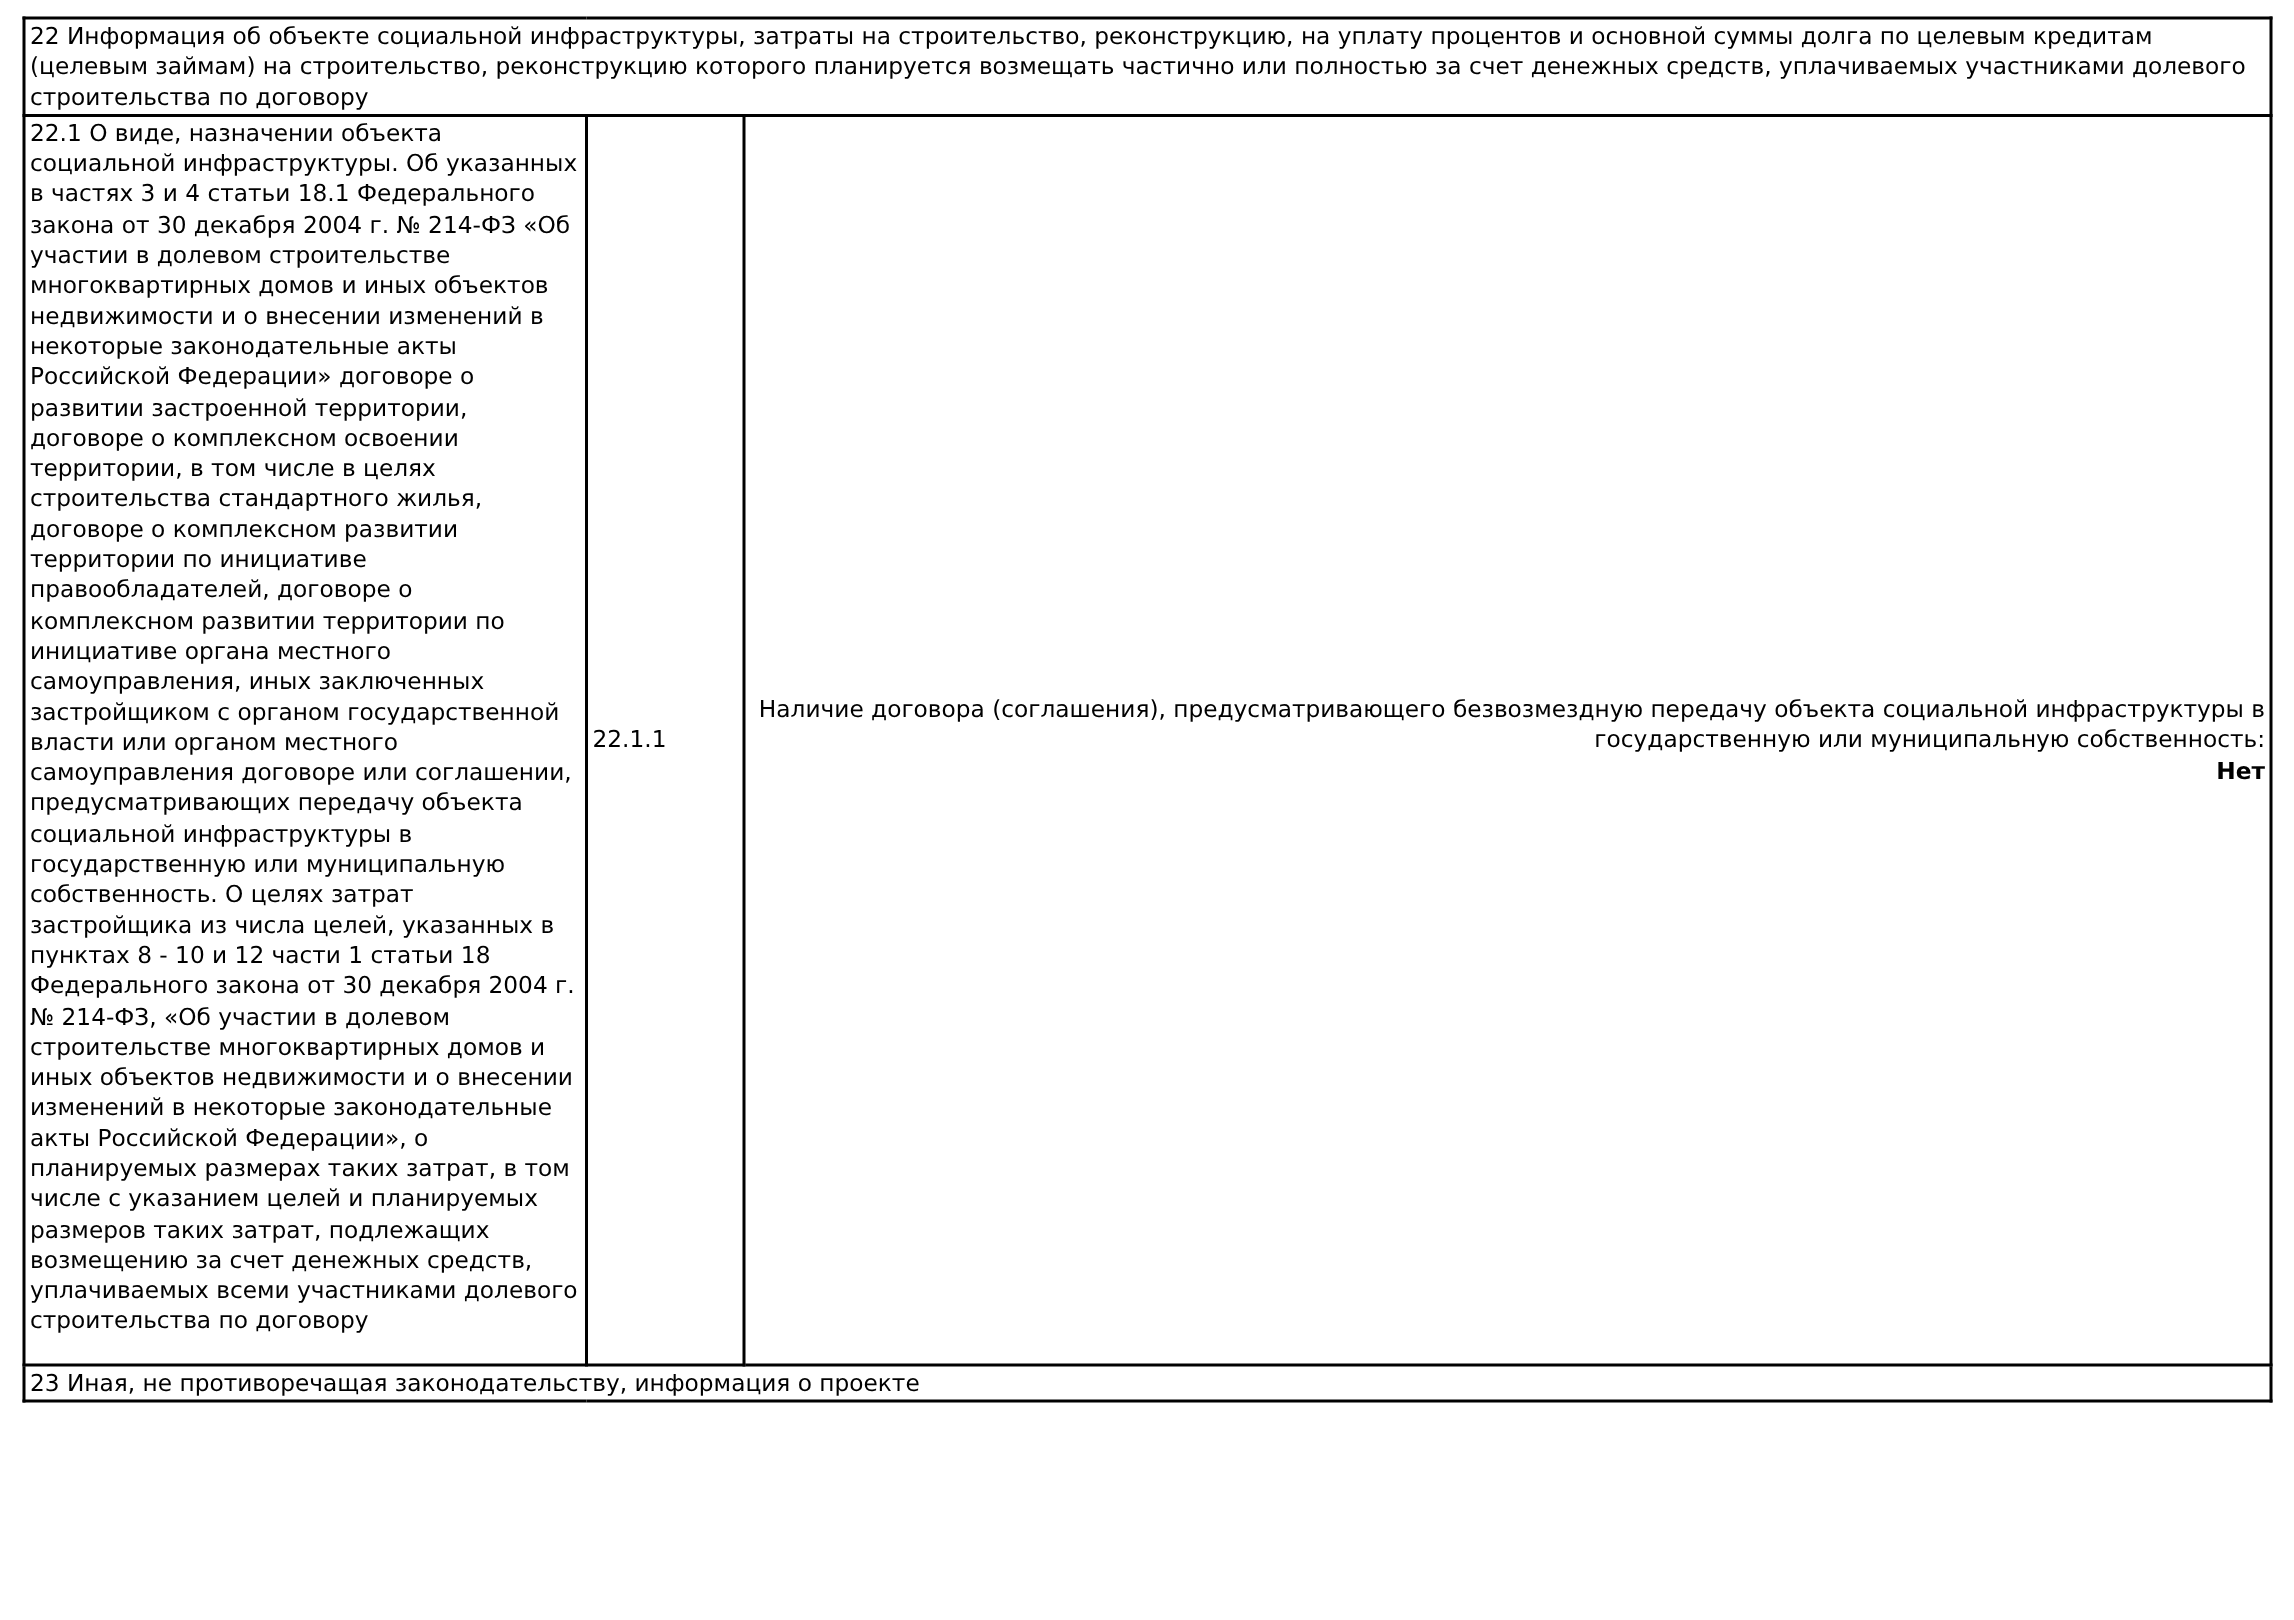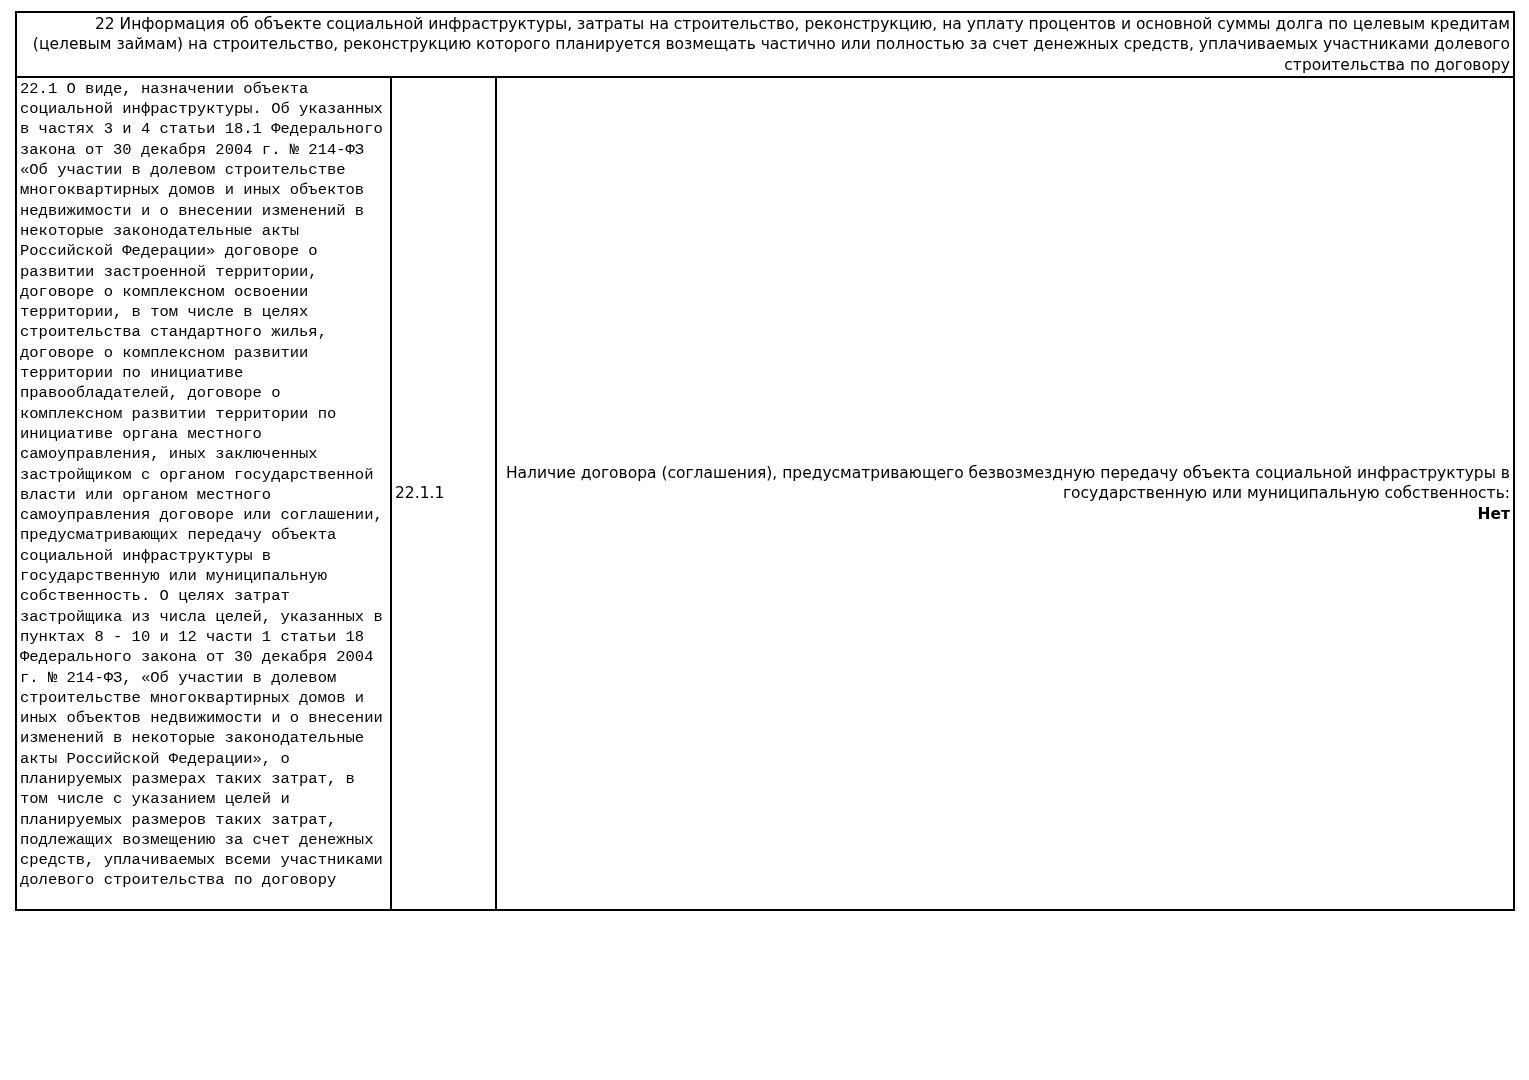--- a/index.html
+++ b/index.html
@@ -25,26 +25,24 @@
   }
   table.doc-table td {
     border: 2px solid #000000;
     padding: 1px 3px;
     font-size: 15.5px;
     line-height: 20.3px;
     word-wrap: break-word;
   }
   td.section-header-cell {
     vertical-align: top;
-    text-align: right;
   }
   td.desc-cell {
     vertical-align: top;
     height: 829px;
-    font-family: Liberation Mono, monospace;
   }
   td.code-cell {
     vertical-align: middle;
   }
   td.value-cell {
     vertical-align: middle;
     text-align: right;
   }
   td.section23-cell {
     vertical-align: middle;
@@ -68,14 +66,17 @@
       <td class="section-header-cell" colspan="3">22 Информация об объекте социальной инфраструктуры, затраты на строительство, реконструкцию, на уплату процентов и основной суммы долга по целевым кредитам (целевым займам) на строительство, реконструкцию которого планируется возмещать частично или полностью за счет денежных средств, уплачиваемых участниками долевого строительства по договору</td>
     </tr>
     <tr>
       <td class="desc-cell">22.1 О виде, назначении объекта социальной инфраструктуры. Об указанных в частях 3 и 4 статьи 18.1 Федерального закона от 30 декабря 2004 г. № 214-ФЗ «Об участии в долевом строительстве многоквартирных домов и иных объектов недвижимости и о внесении изменений в некоторые законодательные акты Российской Федерации» договоре о развитии застроенной территории, договоре о комплексном освоении территории, в том числе в целях строительства стандартного жилья, договоре о комплексном развитии территории по инициативе правообладателей, договоре о комплексном развитии территории по инициативе органа местного самоуправления, иных заключенных застройщиком с органом государственной власти или органом местного самоуправления договоре или соглашении, предусматривающих передачу объекта социальной инфраструктуры в государственную или муниципальную собственность. О целях затрат застройщика из числа целей, указанных в пунктах 8 - 10 и 12 части 1 статьи 18 Федерального закона от 30 декабря 2004 г. № 214-ФЗ, «Об участии в долевом строительстве многоквартирных домов и иных объектов недвижимости и о внесении изменений в некоторые законодательные акты Российской Федерации», о планируемых размерах таких затрат, в том числе с указанием целей и планируемых размеров таких затрат, подлежащих возмещению за счет денежных средств, уплачиваемых всеми участниками долевого строительства по договору</td>
       <td class="code-cell">22.1.1</td>
       <td class="value-cell">
         <div>Наличие договора (соглашения), предусматривающего безвозмездную передачу объекта социальной инфраструктуры в государственную или муниципальную собственность:</div>
         <div class="value-answer">Нет</div>
       </td>
     </tr>
+    <tr>
+      <td class="section23-cell" colspan="3">23 Иная, не противоречащая законодательству, информация о проекте</td>
+    </tr>
   </tbody>
 </table>
 
 </body></html>

